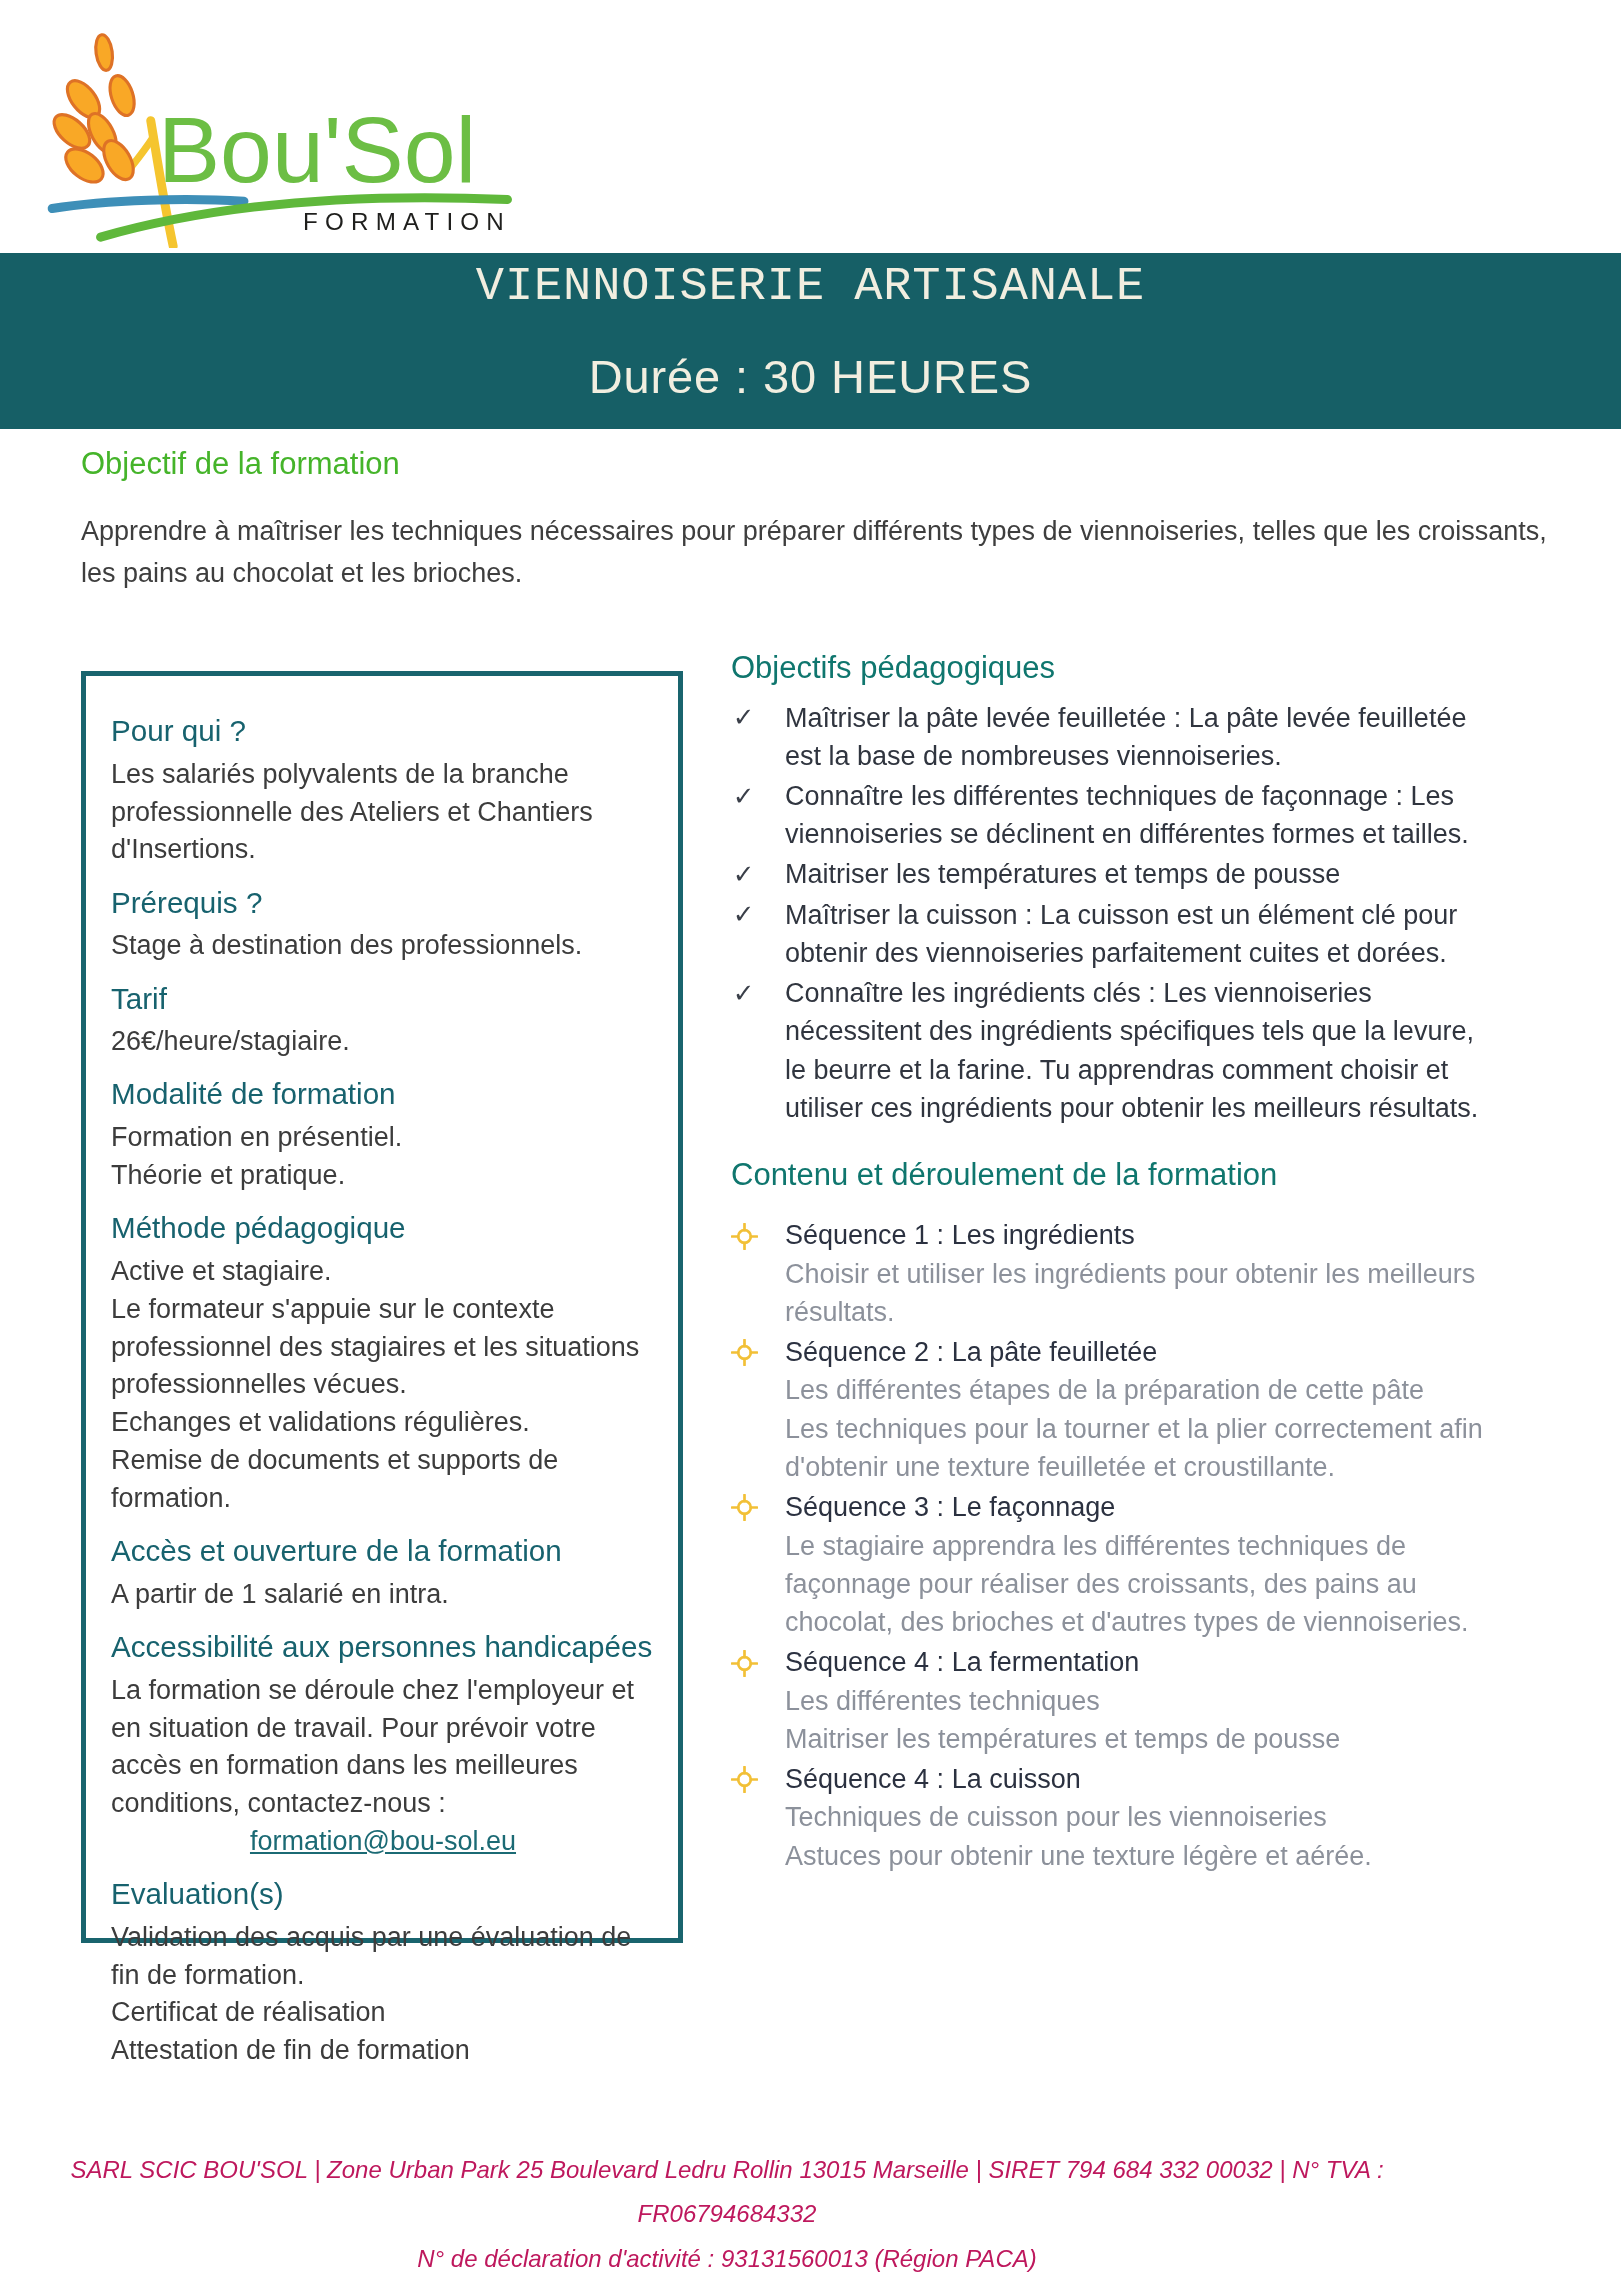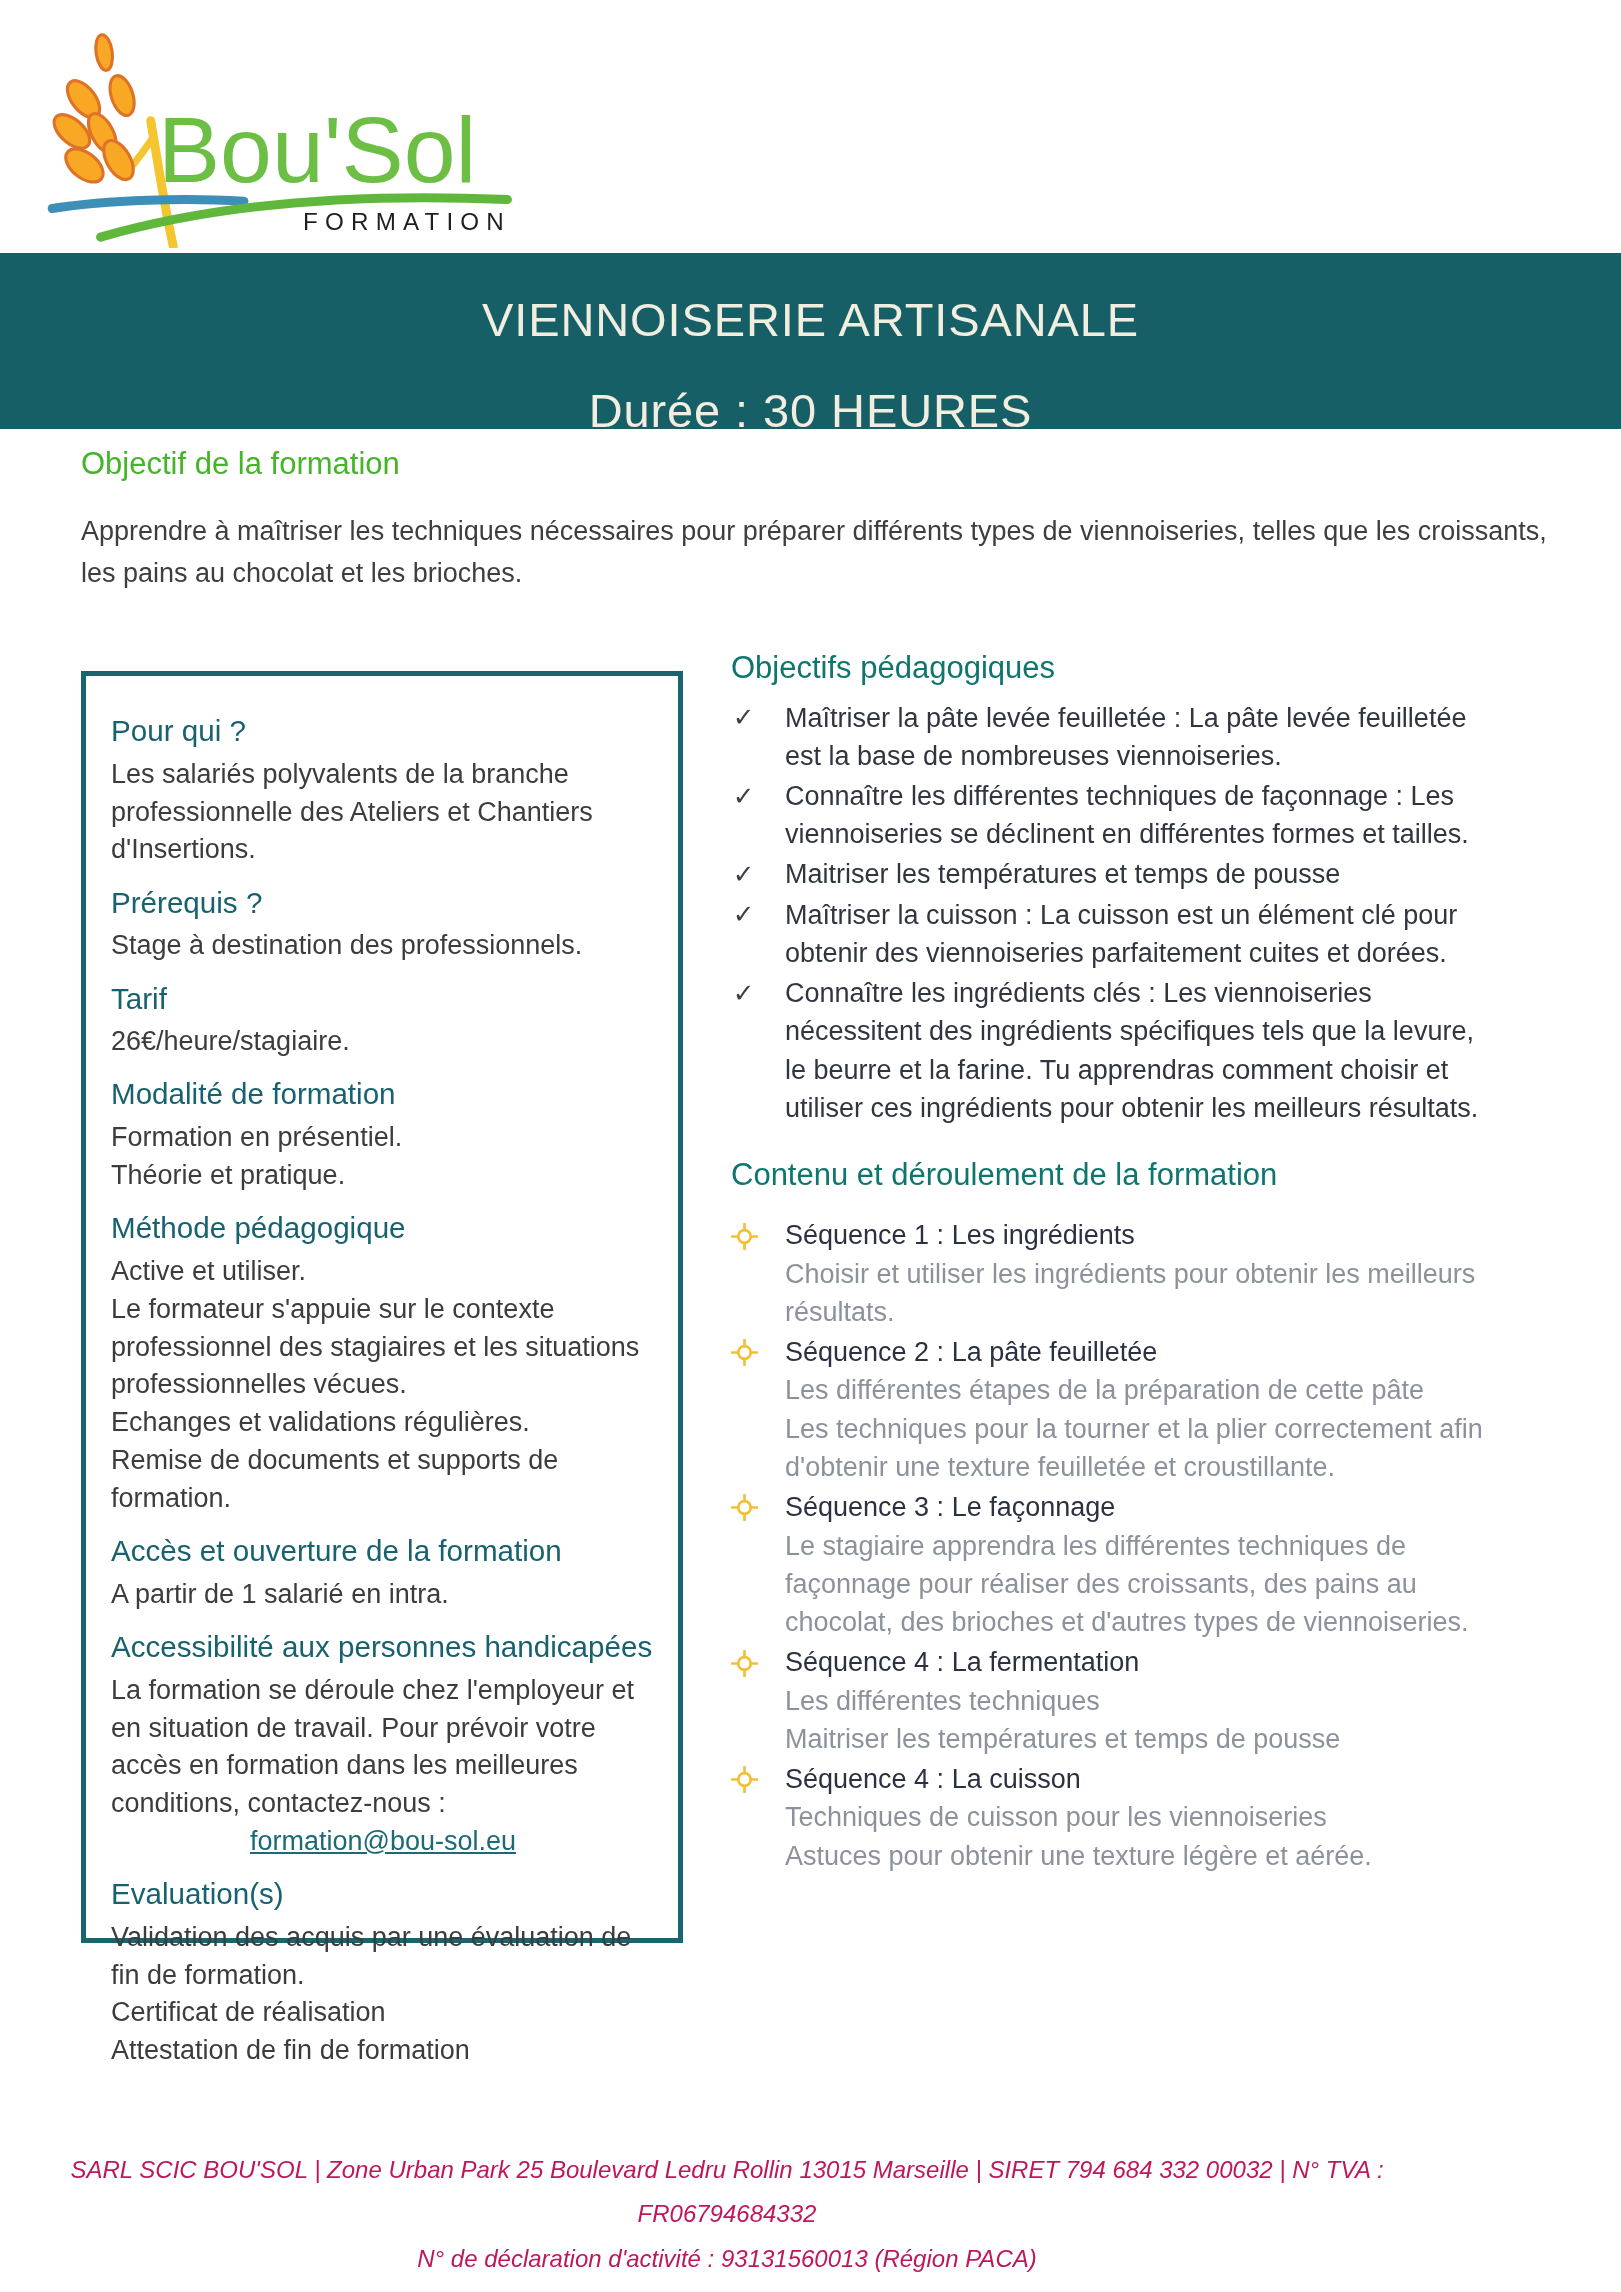--- a/index.html
+++ b/index.html
@@ -16,21 +16,21 @@
   .doc-title {
     position:absolute; left:742px; top:124px;
     font-size:54px; letter-spacing:1.8px; color:#185E6A; white-space:nowrap;
   }
 
   
   .banner {
     position:absolute; left:0; top:253px; width:1621px; height:176px;
     background:#165F66; text-align:center; color:#F1EEE0;
   }
-  .banner-title { padding-top:39px; font-size:47px; letter-spacing:0.9px; }
+  .banner-title { padding-top:7px; font-size:47px; letter-spacing:0.9px;font-family:Liberation Mono, monospace; }
   .banner-duration { margin-top:36px; font-size:47px; letter-spacing:0.9px; }
 
   
   .intro-heading { position:absolute; left:81px; top:446px; font-size:31px; color:#45B42A; }
   .intro-text {
     position:absolute; left:81px; top:510px; width:1488px;
     font-size:27px; line-height:1.56; color:#3E3E3E;
   }
 
   
@@ -114,21 +114,21 @@
       <div class="lb-title">Tarif</div>
       <p class="lb-line">26€/heure/stagiaire.</p>
     </div>
     <div class="lb-section">
       <div class="lb-title">Modalité de formation</div>
       <p class="lb-line">Formation en présentiel.</p>
       <p class="lb-line">Théorie et pratique.</p>
     </div>
     <div class="lb-section">
       <div class="lb-title">Méthode pédagogique</div>
-      <p class="lb-line">Active et utiliser.</p>
+      <p class="lb-line">Active et stagiaire.</p>
       <p class="lb-line">Le formateur s'appuie sur le contexte professionnel des stagiaires et les situations professionnelles vécues.</p>
       <p class="lb-line">Echanges et validations régulières.</p>
       <p class="lb-line">Remise de documents et supports de formation.</p>
     </div>
     <div class="lb-section">
       <div class="lb-title">Accès et ouverture de la formation</div>
       <p class="lb-line">A partir de 1 salarié en intra.</p>
     </div>
     <div class="lb-section">
       <div class="lb-title">Accessibilité aux personnes handicapées</div>

